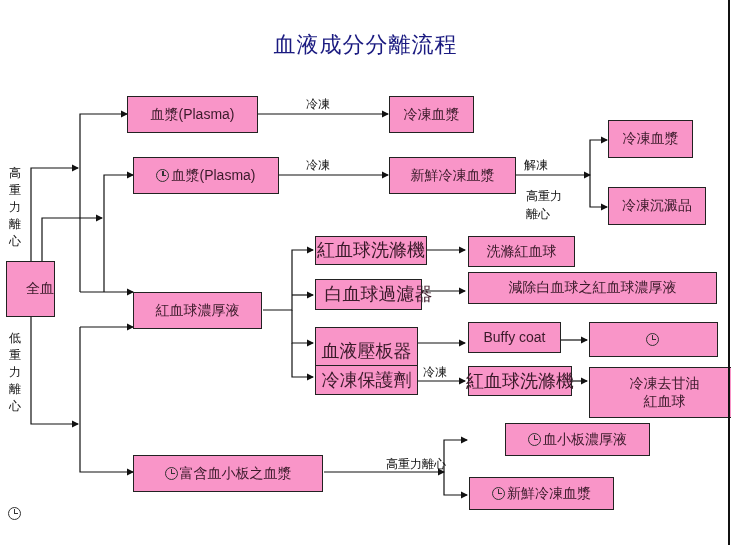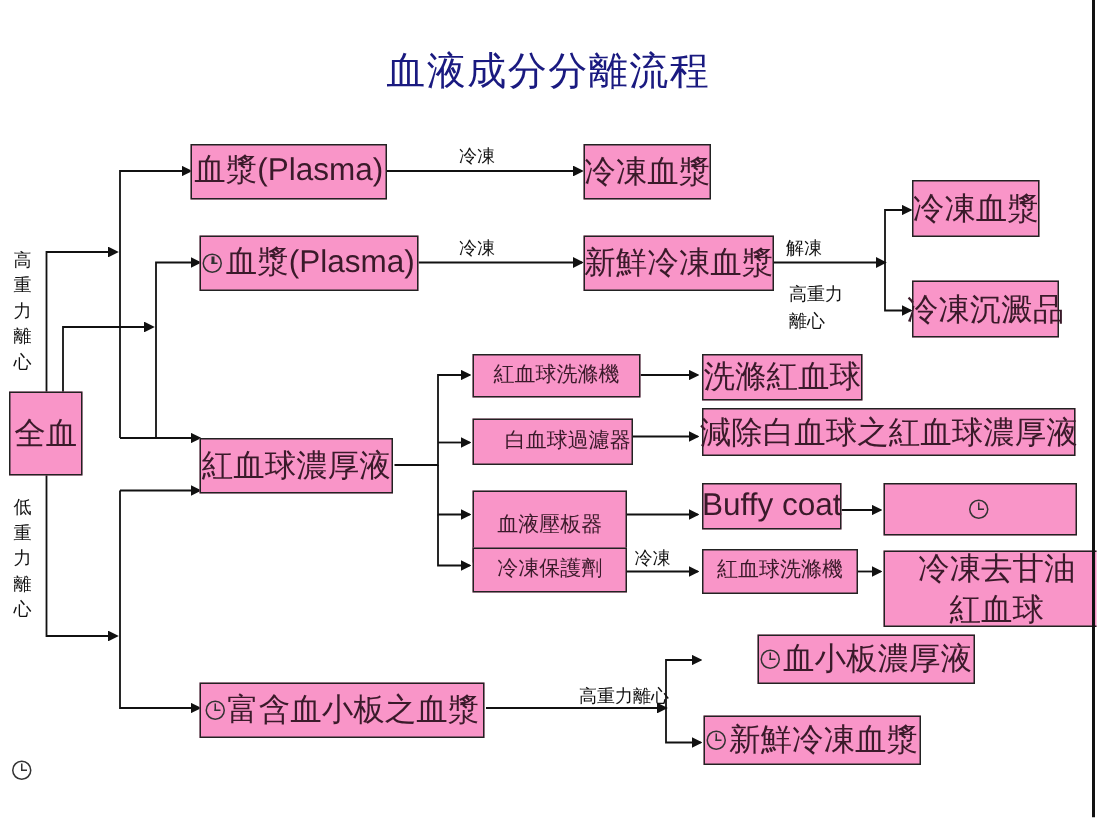--- a/index.html
+++ b/index.html
@@ -1,19 +1,19 @@
 <!DOCTYPE html>
 <html><head>
 <meta charset="utf-8">
 <style>
   html,body{margin:0;padding:0;background:#fff;}
   body{width:731px;height:545px;position:relative;overflow:hidden;font-family:"DejaVu Serif",serif;}
-  .title{position:absolute;left:0;top:30px;width:731px;text-align:center;font-size:26px;color:#1a1a80;letter-spacing:1px;}
-  .box{position:absolute;background:#f995c8;border:1px solid #222;box-sizing:border-box;color:#3a1a2a;display:flex;align-items:center;justify-content:center;text-align:center;white-space:nowrap;font-size:21px;line-height:1.25;}
-  .box.sm{font-size:14px;}
+  .title{position:absolute;left:0;top:30px;width:731px;text-align:center;font-size:22px;color:#1a1a80;letter-spacing:1px;}
+  .box{position:absolute;background:#f995c8;border:1px solid #222;box-sizing:border-box;color:#3a1a2a;display:flex;align-items:center;justify-content:center;text-align:center;white-space:nowrap;font-size:14px;line-height:1.25;}
+  .box.sm{font-size:18px;}
   .box .latin{font-family:"Liberation Sans",sans-serif;}
   .lbl{position:absolute;font-size:12px;color:#111;white-space:nowrap;}
   .vlbl{position:absolute;font-size:12px;color:#111;width:14px;line-height:17px;text-align:center;}
   .clock{display:inline-block;width:13px;height:13px;border:1.2px solid #333;border-radius:50%;position:relative;margin-right:2px;vertical-align:-1px;box-sizing:border-box;}
   .clock::before{content:"";position:absolute;left:5px;top:1px;width:1.2px;height:5px;background:#333;}
   .clock::after{content:"";position:absolute;left:5px;top:5px;width:4px;height:1.2px;background:#333;}
   svg.lines{position:absolute;left:0;top:0;}
   .footnote{position:absolute;left:8px;top:504px;font-size:16px;color:#111;}
   .rightline{position:absolute;left:728px;top:0;width:2px;height:545px;background:#111;}
 </style>
@@ -75,21 +75,21 @@
     <div>心</div>
 </div>
 <div class="vlbl" style="left:8px;top:330px;">
   <div>低</div>
     <div>重</div>
     <div>力</div>
     <div>離</div>
     <div>心</div>
 </div>
 
-<div class="box" style="left:6px;top:261px;width:49px;height:56px;">
+<div class="box" style="left:6px;top:261px;width:49px;height:56px;justify-content:flex-end;">
     <span>全血</span>
   </div>
 
 <div class="box" style="left:127px;top:96px;width:131px;height:37px;">
     <span class="latin">血漿(Plasma)</span>
   </div>
 <div class="box" style="left:133px;top:157px;width:146px;height:37px;">
     <span class="clock"></span>
     <span class="latin">血漿(Plasma)</span>
   </div>

